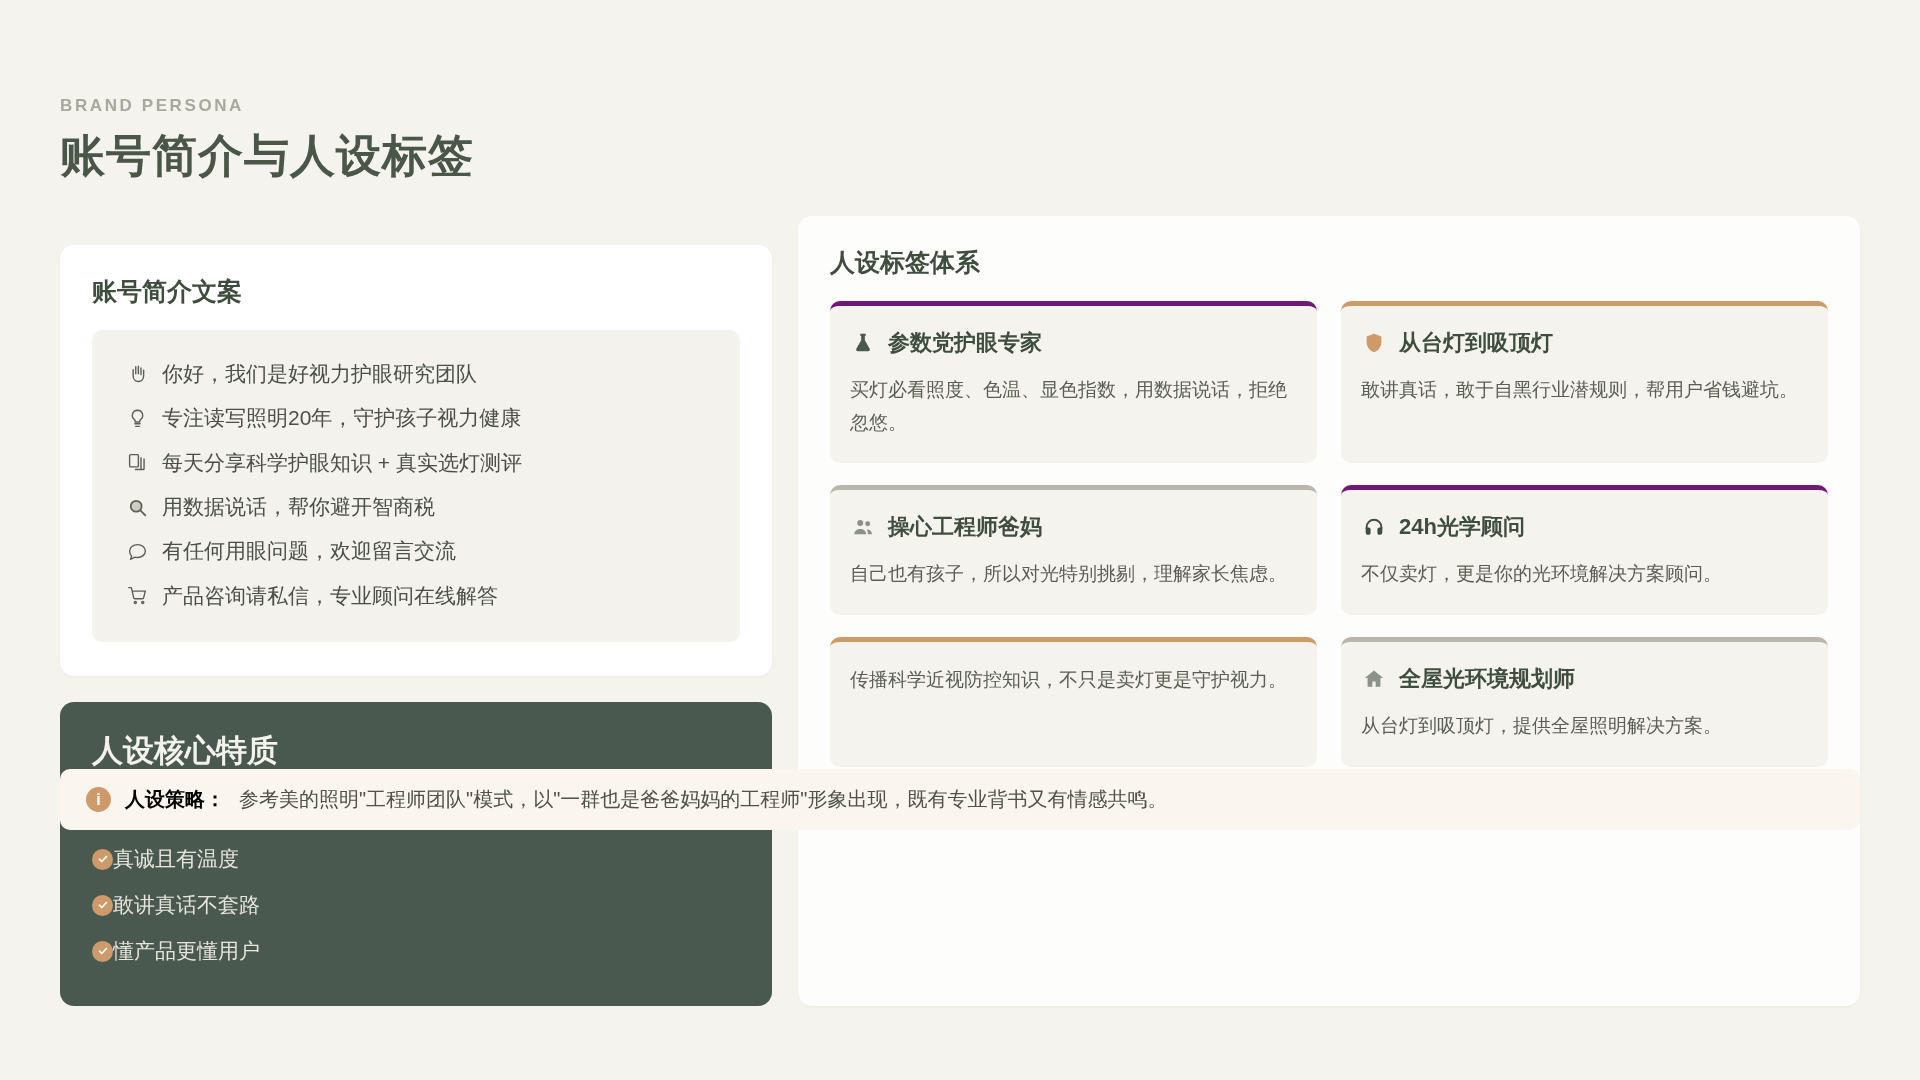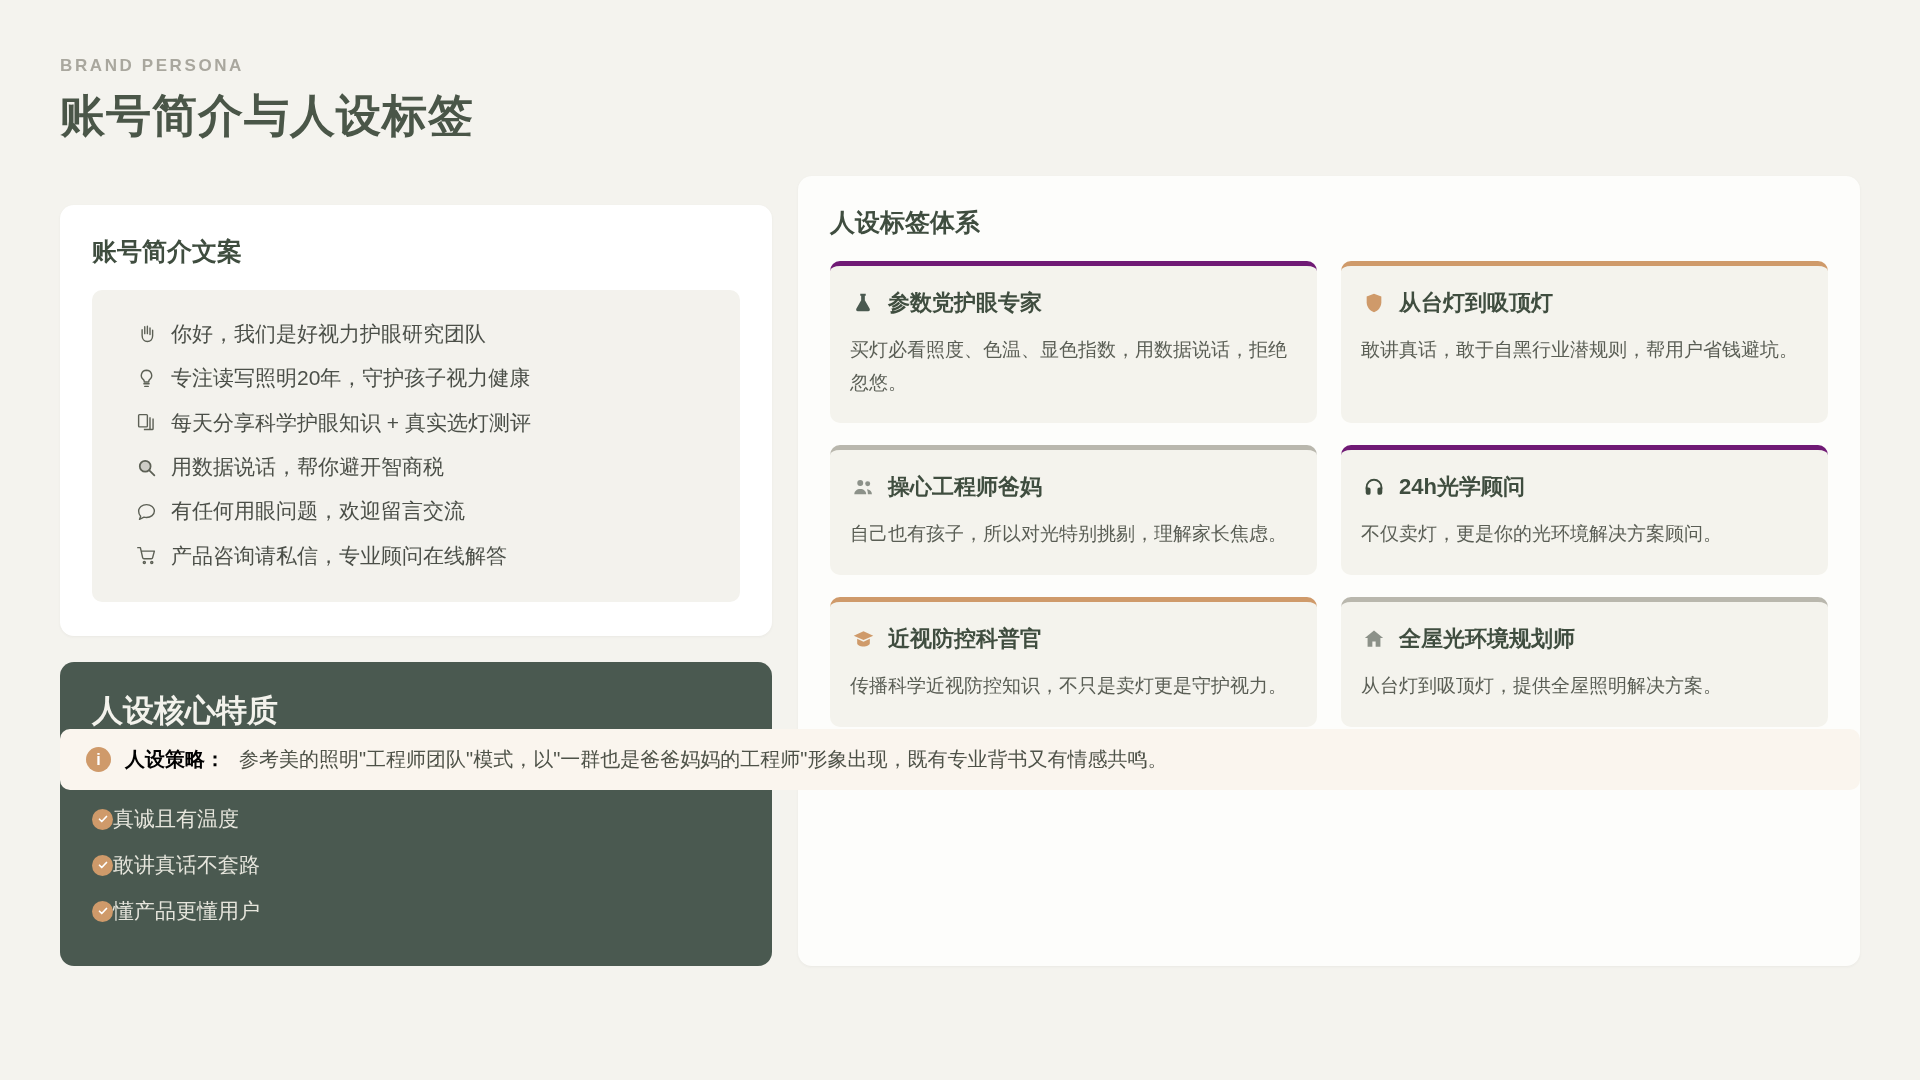--- a/index.html
+++ b/index.html
@@ -2,21 +2,21 @@
 <html><head>
 <meta charset="utf-8">
 <style>
   * { box-sizing: border-box; margin: 0; padding: 0; }
   html, body {
     width: 1920px; height: 1080px;
     background: #f4f3ee;
     font-family: "Liberation Sans", "DejaVu Sans", sans-serif;
     overflow: hidden;
   }
-  .page { position: relative; width: 1920px; height: 816px; padding: 56px 60px 0 60px; }
+  .page { position: relative; width: 1920px; height: 816px; padding: 56px 60px 0 60px; margin-top: 40px; }
 
   
   .eyebrow {
     font-size: 17px; font-weight: bold; letter-spacing: 2.6px;
     color: #a9a79e; margin-bottom: 10px;
   }
   .page-title {
     font-size: 45px; font-weight: bold; color: #4a5648;
     letter-spacing: 1px; margin-bottom: 30px;
   }
@@ -31,21 +31,21 @@
     background: #ffffff; border-radius: 14px;
     padding: 30px 32px 34px 32px;
     box-shadow: 0 1px 3px rgba(60,60,50,.05);
   }
   .card-title {
     font-size: 25px; font-weight: bold; color: #3f4d3f;
     margin-bottom: 22px;
   }
   .bio-box {
     background: #f3f2ed; border-radius: 10px;
-    padding: 22px 26px 24px 41px;
+    padding: 22px 26px 24px 32px;
   }
   .bio-line {
     display: flex; align-items: center; gap: 12px;
     font-size: 21px; color: #4b4f48; line-height: 1.35;
     padding: 8px 0;
   }
   .bio-line .ic { width: 26px; flex: none; display: flex; justify-content: center; }
 
   
   .card-dark {
@@ -278,29 +278,20 @@
                   <path d="M4 13.5h2.2a1 1 0 0 1 1 1v4a1 1 0 0 1-1 1H5.4A1.4 1.4 0 0 1 4 18.1v-4.6z" fill="#3f4d3f"></path>
                   <path d="M20 13.5h-2.2a1 1 0 0 0-1 1v4a1 1 0 0 0 1 1h.8a1.4 1.4 0 0 0 1.4-1.4v-4.6z" fill="#3f4d3f"></path>
                 </svg>
               </span>
               <span class="tag-name">24h光学顾问</span>
             </div>
             <div class="tag-desc">不仅卖灯，更是你的光环境解决方案顾问。</div>
           </div>
 
           <div class="tag-card accent-tan">
-            <div class="tag-head">
-              <span class="ic">
-                <svg width="23" height="23" viewBox="0 0 24 24" fill="#cf9a6a">
-                  <path d="M12 3.4L22.2 8 12 12.6 1.8 8 12 3.4z"></path>
-                  <path d="M5.4 11.2v4.6c0 1.9 3 3.4 6.6 3.4s6.6-1.5 6.6-3.4v-4.6L12 14.3l-6.6-3.1z"></path>
-                </svg>
-              </span>
-              <span class="tag-name">近视防控科普官</span>
-            </div>
             <div class="tag-desc">传播科学近视防控知识，不只是卖灯更是守护视力。</div>
           </div>
 
           <div class="tag-card accent-grey">
             <div class="tag-head">
               <span class="ic">
                 <svg width="22" height="22" viewBox="0 0 24 24" fill="#8c9189">
                   <path d="M12 2.6L22 11h-3v9.4h-5.2v-5.6h-3.6v5.6H5V11H2L12 2.6z"></path>
                 </svg>
               </span>

